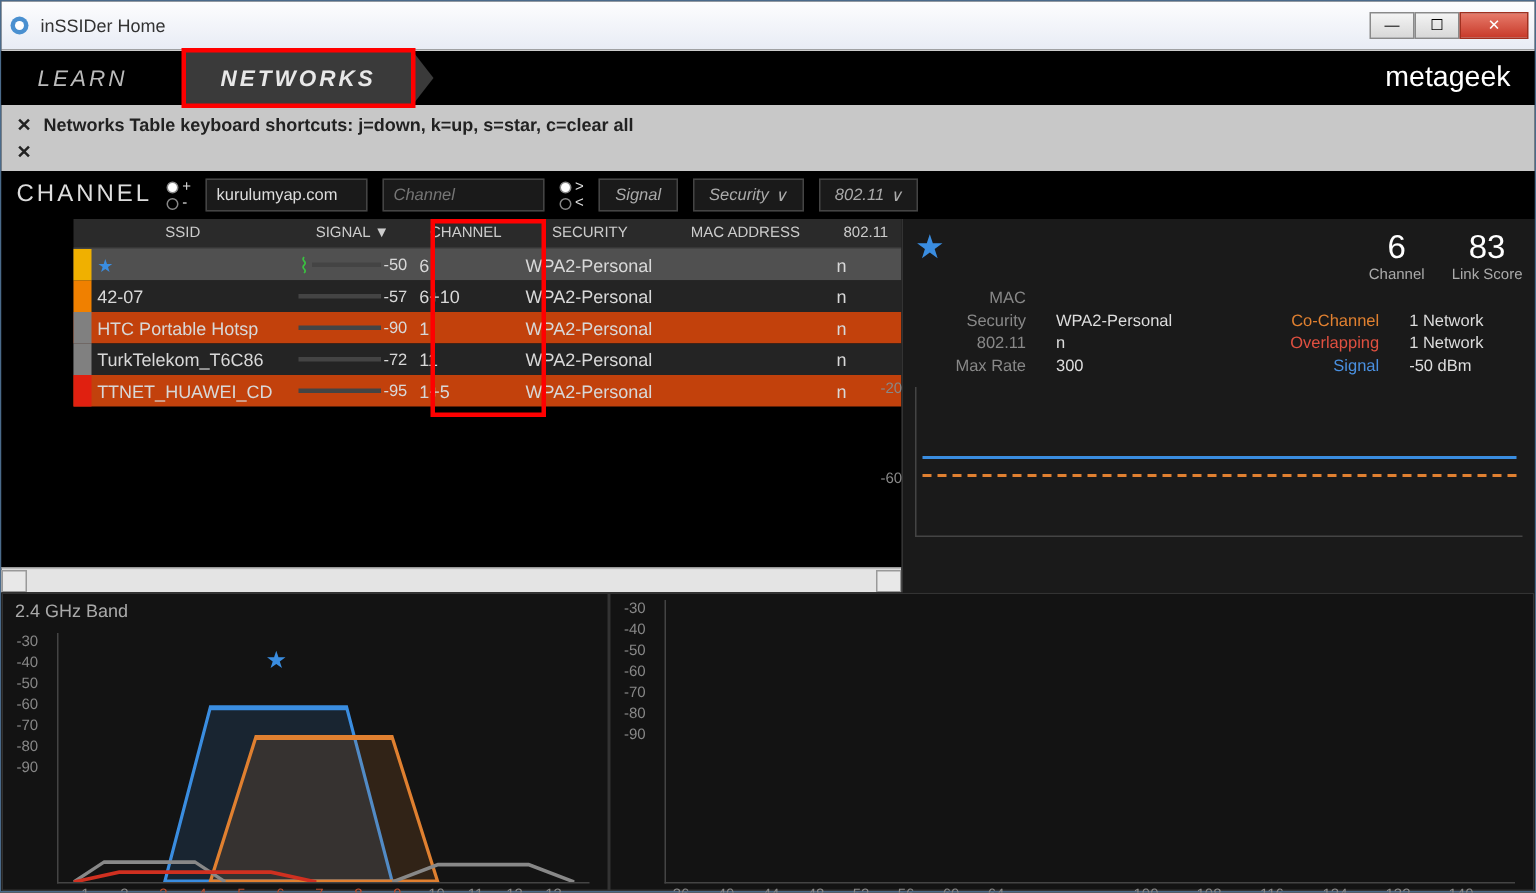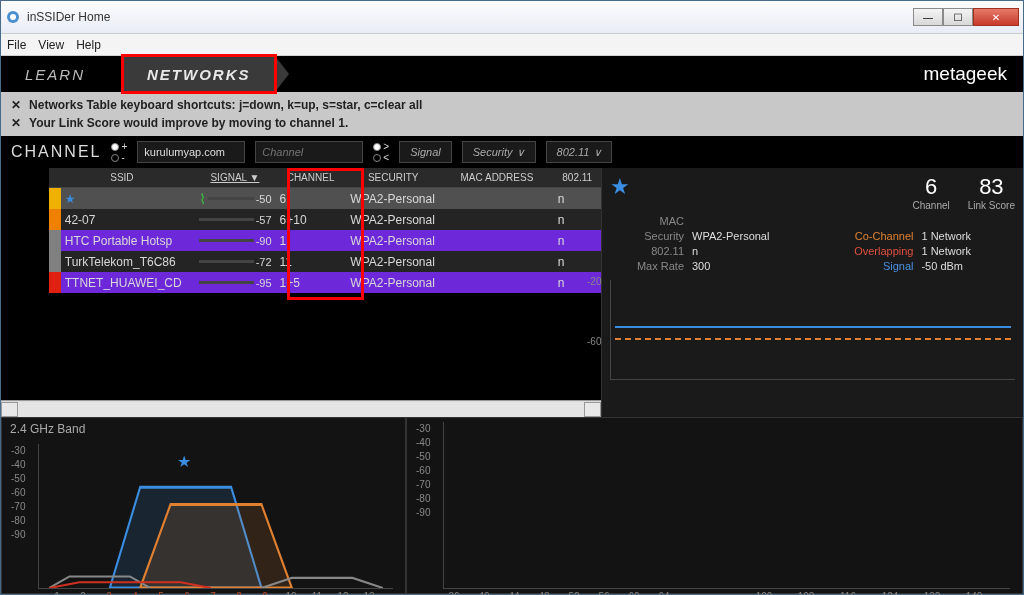--- a/index.html
+++ b/index.html
@@ -40,29 +40,29 @@
 .filter-input { background: #1a1a1a; border: 1px solid #444; color: #ddd; padding: 3px 6px; font-size: 11px; height: 22px; }
 .filter-input.ssid { width: 108px; }
 .filter-input.channel { width: 108px; color: #777; font-style: italic; }
 .filter-btn { background: #1a1a1a; border: 1px solid #444; color: #aaa; padding: 3px 10px; font-size: 11px; height: 22px; display: flex; align-items: center; gap: 4px; font-style: italic; }
 
 .main-row { display: flex; height: 249px; }
 .table-pane { width: 600px; background: #000; display: flex; flex-direction: column; }
 .table-header { display: flex; background: #2a2a2a; color: #ccc; font-size: 10px; height: 20px; align-items: center; border-bottom: 1px solid #444; }
 .th { padding: 0 6px; text-align: center; }
 .th.ssid { width: 155px; }
-.th.signal { width: 85px; text-decoration: underline; }
+.th.signal { width: 85px; }
 .th.channel { width: 75px; position: relative; }
 .th.security { width: 100px; }
 .th.mac { width: 120px; }
 .th.dot11 { width: 50px; }
 
 .table-body { flex: 1; }
 .tr { display: flex; height: 21px; align-items: center; font-size: 12px; color: #d8d8d8; }
-.tr.even { background: #6d28d9; }
+.tr.even { background: #c2410c; }
 .tr.odd { background: #242424; }
 .tr.selected { background: #505050; }
 .td { padding: 0 4px; }
 .td.color { width: 12px; height: 21px; }
 .td.ssid { width: 143px; white-space: nowrap; overflow: hidden; }
 .td.signal { width: 85px; display: flex; align-items: center; gap: 2px; justify-content: flex-end; }
 .sig-bar { flex: 1; height: 3px; background: #444; position: relative; }
 .sig-fill { height: 100%; }
 .sig-val { font-size: 11px; }
 .td.channel { width: 75px; }
@@ -74,21 +74,21 @@
 .hscroll .track { flex: 1; height: 15px; background: #e4e4e4; }
 
 .channel-red-box { position: absolute; border: 3px solid #f00; left: 238px; top: 0; width: 77px; height: 132px; pointer-events: none; z-index: 5; }
 
 .detail-pane { flex: 1; background: #1a1a1a; border-left: 1px solid #333; display: flex; flex-direction: column; padding: 6px 8px; color: #ccc; font-size: 12px; position: relative; }
 .detail-top { display: flex; }
 .detail-star { color: #3a8de0; font-size: 22px; margin-right: 10px; }
 .detail-scores { margin-left: auto; display: flex; gap: 18px; text-align: center; }
 .score-val { font-size: 22px; color: #fff; font-weight: 300; }
 .score-lbl { font-size: 10px; color: #aaa; }
-.detail-grid { display: grid; grid-template-columns: 74px auto 92px auto; gap: 3px 8px; font-size: 11px; margin-top: 4px; }
+.detail-grid { display: grid; grid-template-columns: 74px auto 92px auto; gap: 3px 20px; font-size: 11px; margin-top: 4px; }
 .dg-label { color: #888; text-align: right; }
 .dg-val { color: #ddd; }
 .orange { color: #e08030; }
 .red { color: #e05040; }
 .blue { color: #4a90e0; }
 .mini-chart { margin-top: 8px; position: relative; height: 100px; border-left: 1px solid #444; border-bottom: 1px solid #444; }
 .mini-chart .yt { position: absolute; left: -24px; font-size: 10px; color: #888; }
 .mini-line { position: absolute; left: 4px; right: 4px; height: 2px; }
 
 .bottom-row { flex: 1; display: flex; background: #000; }
@@ -112,25 +112,20 @@
         <circle cx="8" cy="8" r="3" fill="#fff"></circle>
       </svg>
     <span class="titlebar-title">inSSIDer Home</span>
     <div class="win-buttons">
       <div class="win-btn">—</div>
       <div class="win-btn">☐</div>
       <div class="win-btn close">✕</div>
     </div>
   </div>
 
-  <div class="menubar">
-    <span>File</span>
-    <span>View</span>
-    <span>Help</span>
-  </div>
 
   <div class="navbar">
     <div class="nav-item learn">
         <span>LEARN</span>
       </div>
     <div class="nav-arrow-left"></div>
     <div class="nav-item networks">
       <span>NETWORKS</span>
       <div class="red-box"></div>
     </div>
@@ -141,21 +136,20 @@
     </div>
   </div>
 
   <div class="tips">
     <div class="tip">
         <span class="x">✕</span>
         <b>Networks Table keyboard shortcuts: j=down, k=up, s=star, c=clear all</b>
       </div>
     <div class="tip">
         <span class="x">✕</span>
-        <b>Your Link Score would improve by moving to channel 1.</b>
       </div>
   </div>
 
   <div class="filters">
     <span class="filters-label">CHANNEL</span>
     <div class="radio-col">
       <span>
           <span class="radio on"></span>
           <span>+</span>
         </span>

